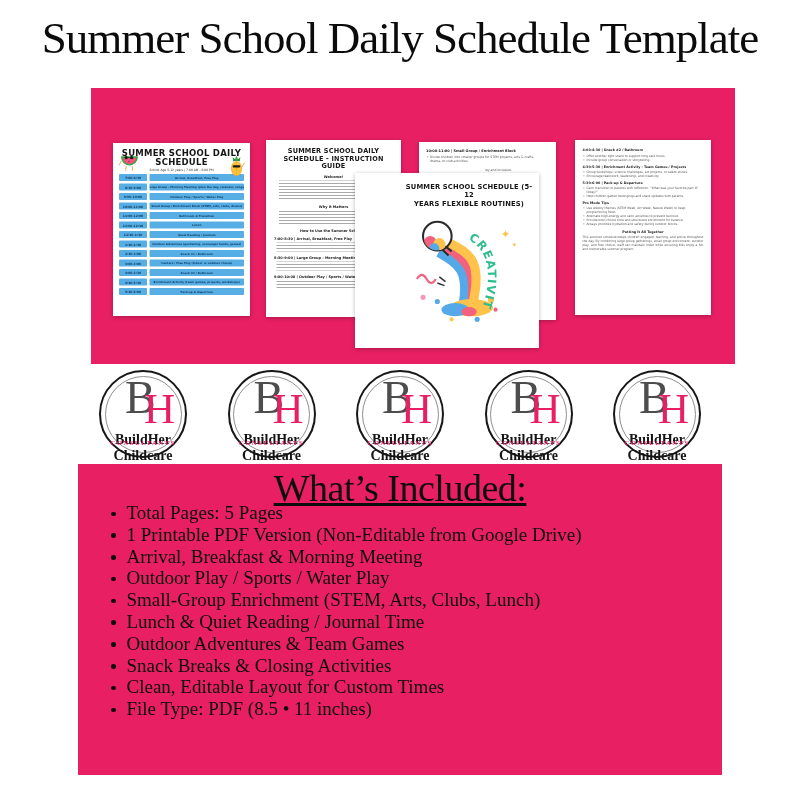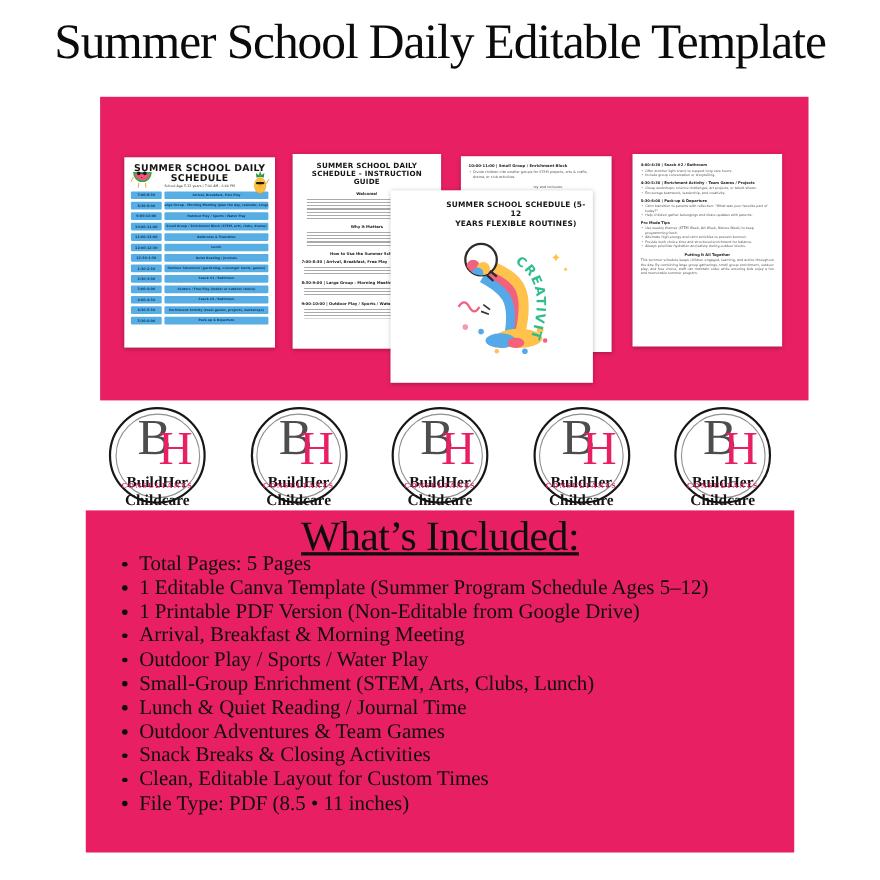--- a/index.html
+++ b/index.html
@@ -78,21 +78,21 @@
   .included li{font-size:19px;line-height:21.8px;white-space:nowrap;}
   .dot{display:inline-block;width:4.5px;height:4.5px;border-radius:50%;background:#0d0d0d;margin:0 11px 3px 7px;}
 
   :root{--pink:#E81F63;}
 </style>
 </head>
 <body>
 
 <div class="page">
 
-  <h1 class="main-title">Summer School Daily Editable Template</h1>
+  <h1 class="main-title">Summer School Daily Schedule Template</h1>
 
   <div class="hero">
 
     <div class="doc doc1">
       <div class="inner">
         <div class="p1-head">
           <svg class="melon" viewBox="0 0 40 44">
             <path d="M5 13 A14 14 0 0 0 33 13 Z" fill="#F4517D" stroke="#3BA648" stroke-width="3"></path>
             <circle cx="13" cy="14" r="3" fill="#1a1a1a"></circle>
               <circle cx="23" cy="14" r="3" fill="#1a1a1a"></circle>
@@ -364,21 +364,20 @@
       <span class="ltag">CONSULTANTS</span>
     </div>
   </div>
 
   <section class="included">
     <h2>What’s Included:</h2>
     <ul>
 
         <li><span class="dot"></span><span>Total Pages: 5 Pages</span></li>
 
-        <li><span class="dot"></span><span>1 Editable Canva Template (Summer Program Schedule Ages 5–12)</span></li>
 
         <li><span class="dot"></span><span>1 Printable PDF Version (Non-Editable from Google Drive)</span></li>
 
         <li><span class="dot"></span><span>Arrival, Breakfast &amp; Morning Meeting</span></li>
 
         <li><span class="dot"></span><span>Outdoor Play / Sports / Water Play</span></li>
 
         <li><span class="dot"></span><span>Small-Group Enrichment (STEM, Arts, Clubs, Lunch)</span></li>
 
         <li><span class="dot"></span><span>Lunch &amp; Quiet Reading / Journal Time</span></li>

